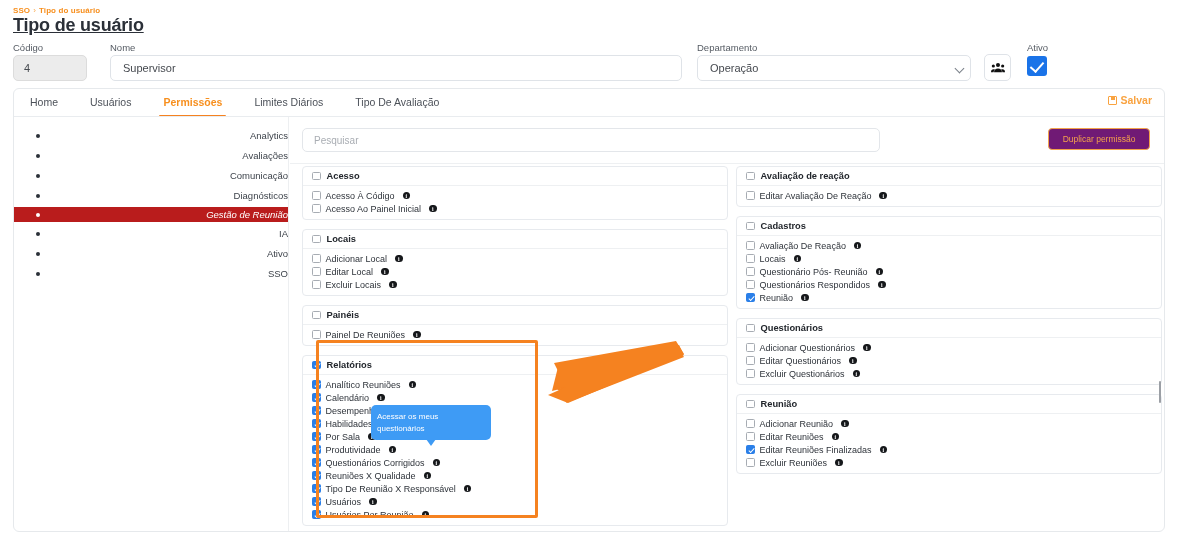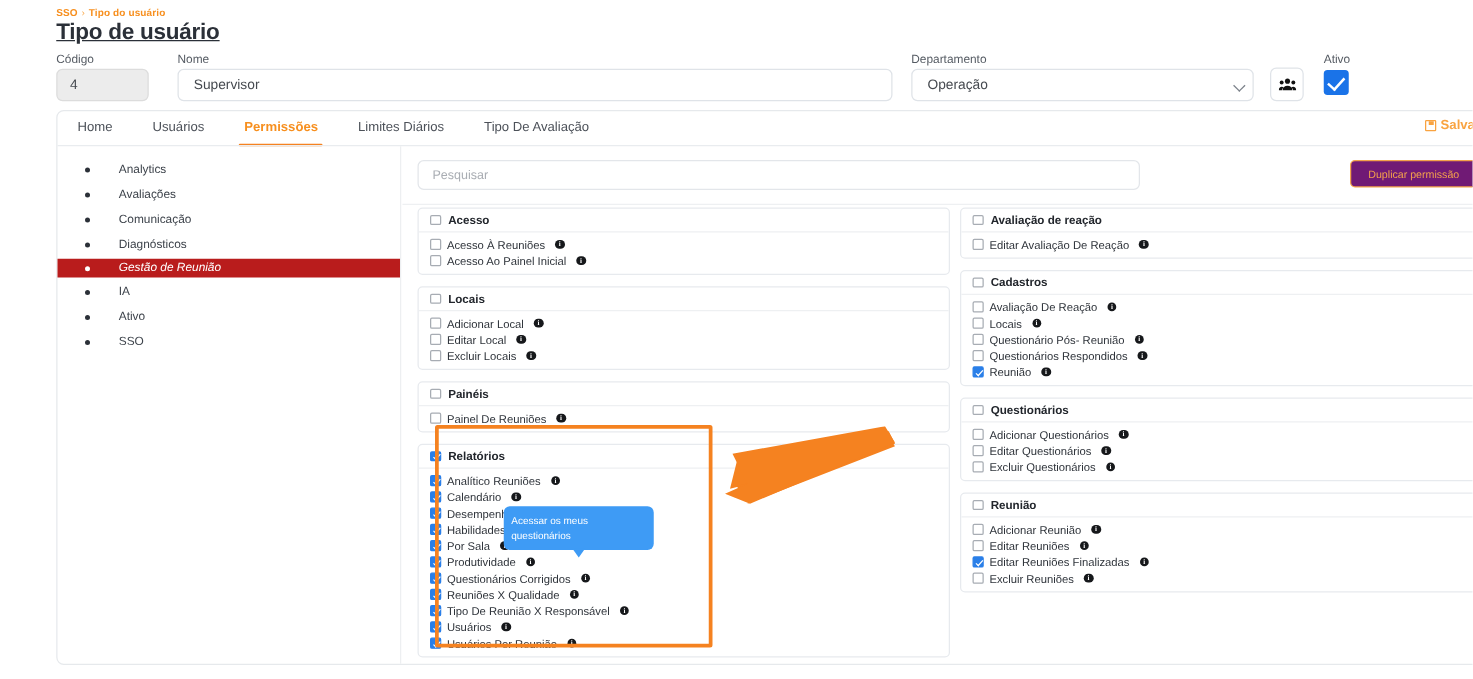--- a/index.html
+++ b/index.html
@@ -5,21 +5,21 @@
   * { box-sizing: border-box; }
   html, body { margin:0; padding:0; }
   body {
     width:1178px; height:543px;
     background:#ffffff;
     font-family:"Liberation Sans", sans-serif;
     color:#3f444a;
     overflow:hidden;
     position:relative;
   }
-  .page { position:absolute; inset:0; background:#fff;margin-left:32px; }
+  .page { position:absolute; inset:0; background:#fff; }
 
   
   .breadcrumb {
     position:absolute; left:13px; top:6px;
     font-size:8px; font-weight:bold; color:#f78f1e; letter-spacing:.1px;
     white-space:nowrap;
   }
   .breadcrumb .sep { color:#f9a94d; margin:0 3px; font-weight:normal;}
   .page-title {
     position:absolute; left:13px; top:15px;
@@ -78,21 +78,21 @@
   }
   .save-ico { width:9px; height:9px; border:1.4px solid #f9a340; border-radius:1px; position:relative; }
   .save-ico::after{content:"";position:absolute;left:1.4px;top:0;width:4px;height:3px;background:#f9a340;}
 
   .card-divider { position:absolute; left:0; right:0; top:27px; height:1px; background:#e9ecef; }
 
   
   .side { position:absolute; left:0; top:28px; width:275px; bottom:0; border-right:1px solid #edeff1; padding-top:10px;}
   .side-item {
     height:17px; display:flex; align-items:center; gap:23px; padding-left:22px;
-    font-size:9.5px; color:#3d434b; margin-bottom:3px;
+    font-size:9.5px; color:#3d434b; margin-bottom:3px;justify-content:space-between;
   }
   .side-item .dot { width:4px; height:4px; border-radius:50%; background:#2b3038; flex:none;}
   .side-item.sel { background:#b91c1c; color:#fff; height:15px;font-style:italic; }
   .side-item.sel .dot { background:#fff; }
 
   
   .pane { position:absolute; left:276px; top:28px; right:0; bottom:0; }
   .search {
     position:absolute; left:12px; top:11px; width:578px; height:24px;
     border:1px solid #e3e6ea; border-radius:5px; background:#fff;
@@ -254,21 +254,21 @@
       <div class="cols">
         <div class="col col-left" id="col-left">
             <div class="group">
               <div class="group-head">
                 <span class="cb"></span>
                 <span>Acesso</span>
               </div>
               <div class="group-body">
                 <div class="perm">
                   <span class="cb"></span>
-                  <span>Acesso À Reuniões</span>
+                  <span>Acesso À Código</span>
                   <span class="info">i</span>
                 </div>
                 <div class="perm">
                   <span class="cb"></span>
                   <span>Acesso Ao Painel Inicial</span>
                   <span class="info">i</span>
                 </div>
               </div>
             </div>
             <div class="group">

